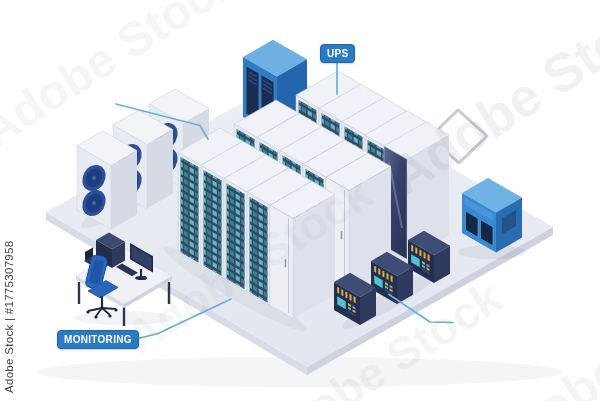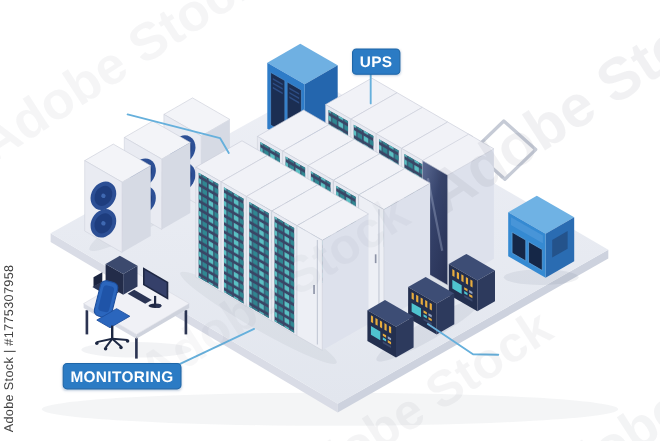--- a/index.html
+++ b/index.html
@@ -10,21 +10,21 @@
       transform:rotate(-33deg);transform-origin:center;pointer-events:none;
       font-family:"Liberation Sans","DejaVu Sans",sans-serif;}
   .wm1{left:-38px;top:28px;font-size:48px;opacity:0.05;}
   .wm2{left:368px;top:60px;font-size:54px;opacity:0.07;}
   .wm3{left:108px;top:238px;font-size:46px;opacity:0.04;}
   .wm4{left:238px;top:342px;font-size:46px;opacity:0.055;}
   .wm5{left:462px;top:338px;font-size:50px;opacity:0.06;}
   .attribution{position:absolute;z-index:3;left:3px;top:393px;transform:rotate(-90deg);
       transform-origin:0 0;white-space:nowrap;font-size:11.5px;color:#414141;letter-spacing:0.3px;}
   .callout{position:absolute;z-index:4;background:#2b7bc4;color:#ffffff;font-weight:bold;
-      font-size:14px;letter-spacing:0.3px;padding:3px 6px;border-radius:4px;
+      font-size:10px;letter-spacing:0.3px;padding:3px 6px;border-radius:4px;
       border:1px solid #1e66a8;box-shadow:0 1px 2px rgba(30,80,140,0.25);white-space:nowrap;}
   #lbl-cooling{left:59px;top:94px;}
   #lbl-ups{left:320px;top:44px;}
   #lbl-monitoring{left:57px;top:330px;}
   #lbl-battery{left:452px;top:312px;}
 </style>
 </head>
 <body>
 
 <div id="stage">

